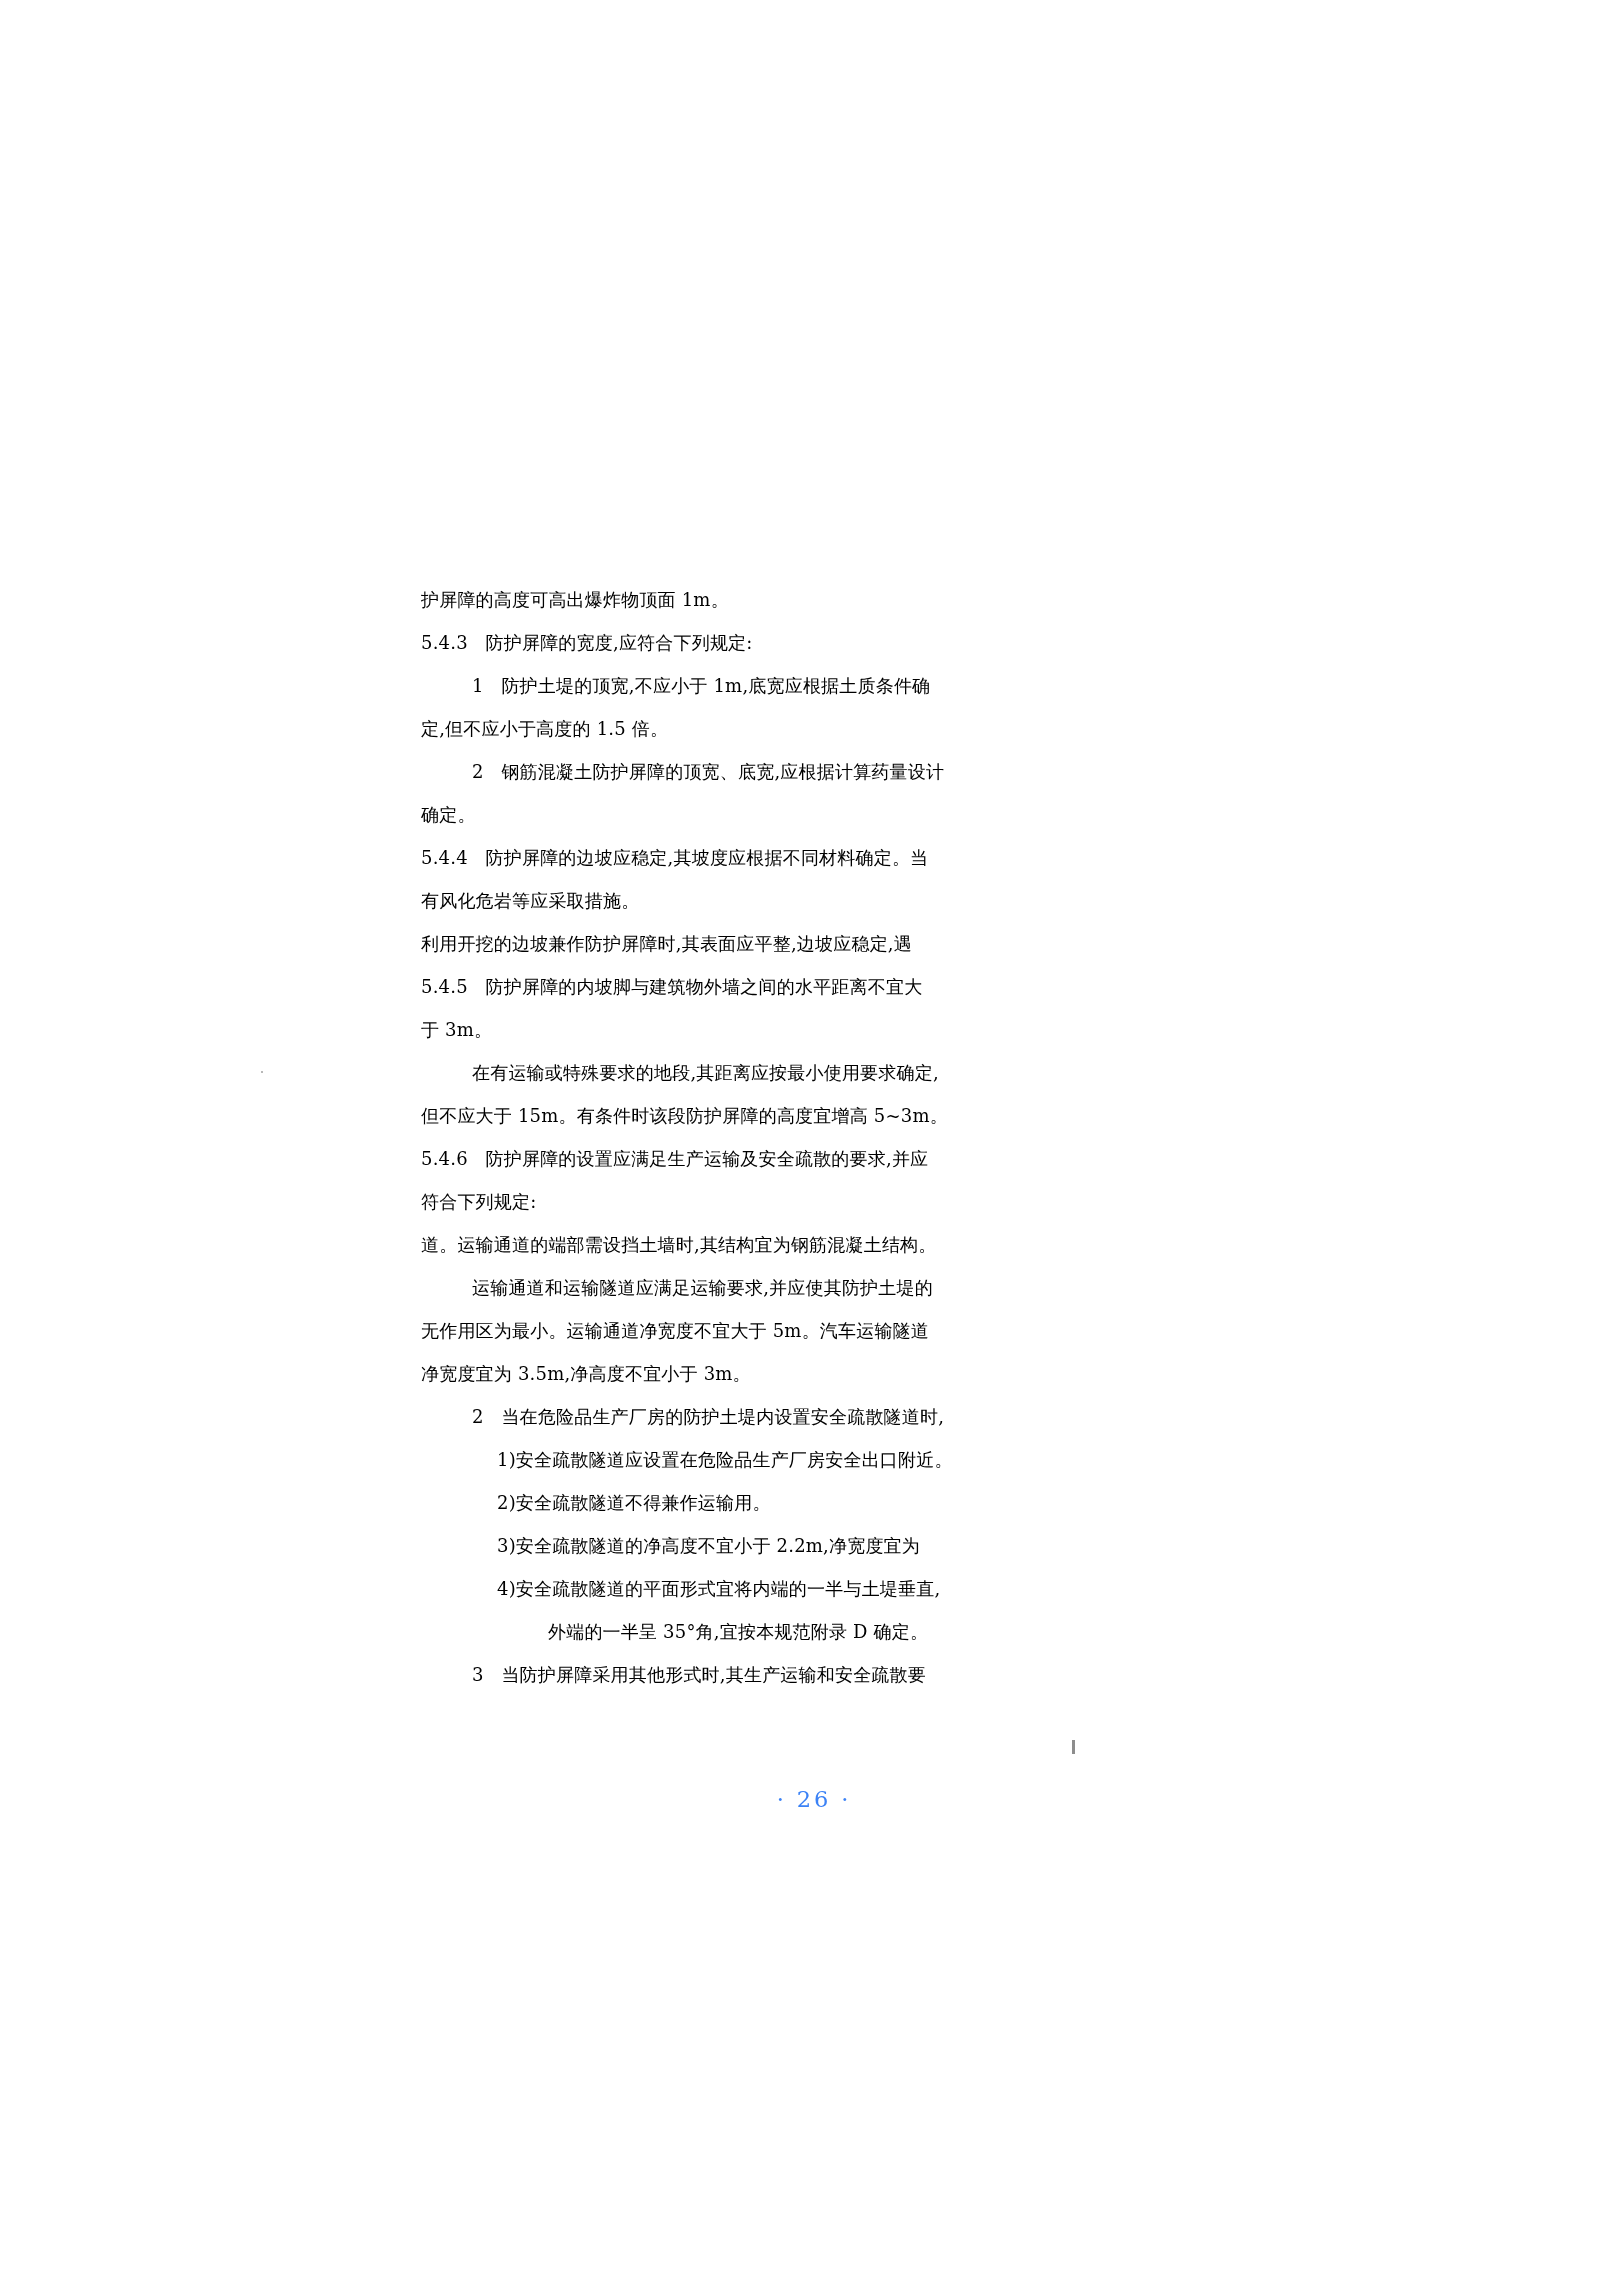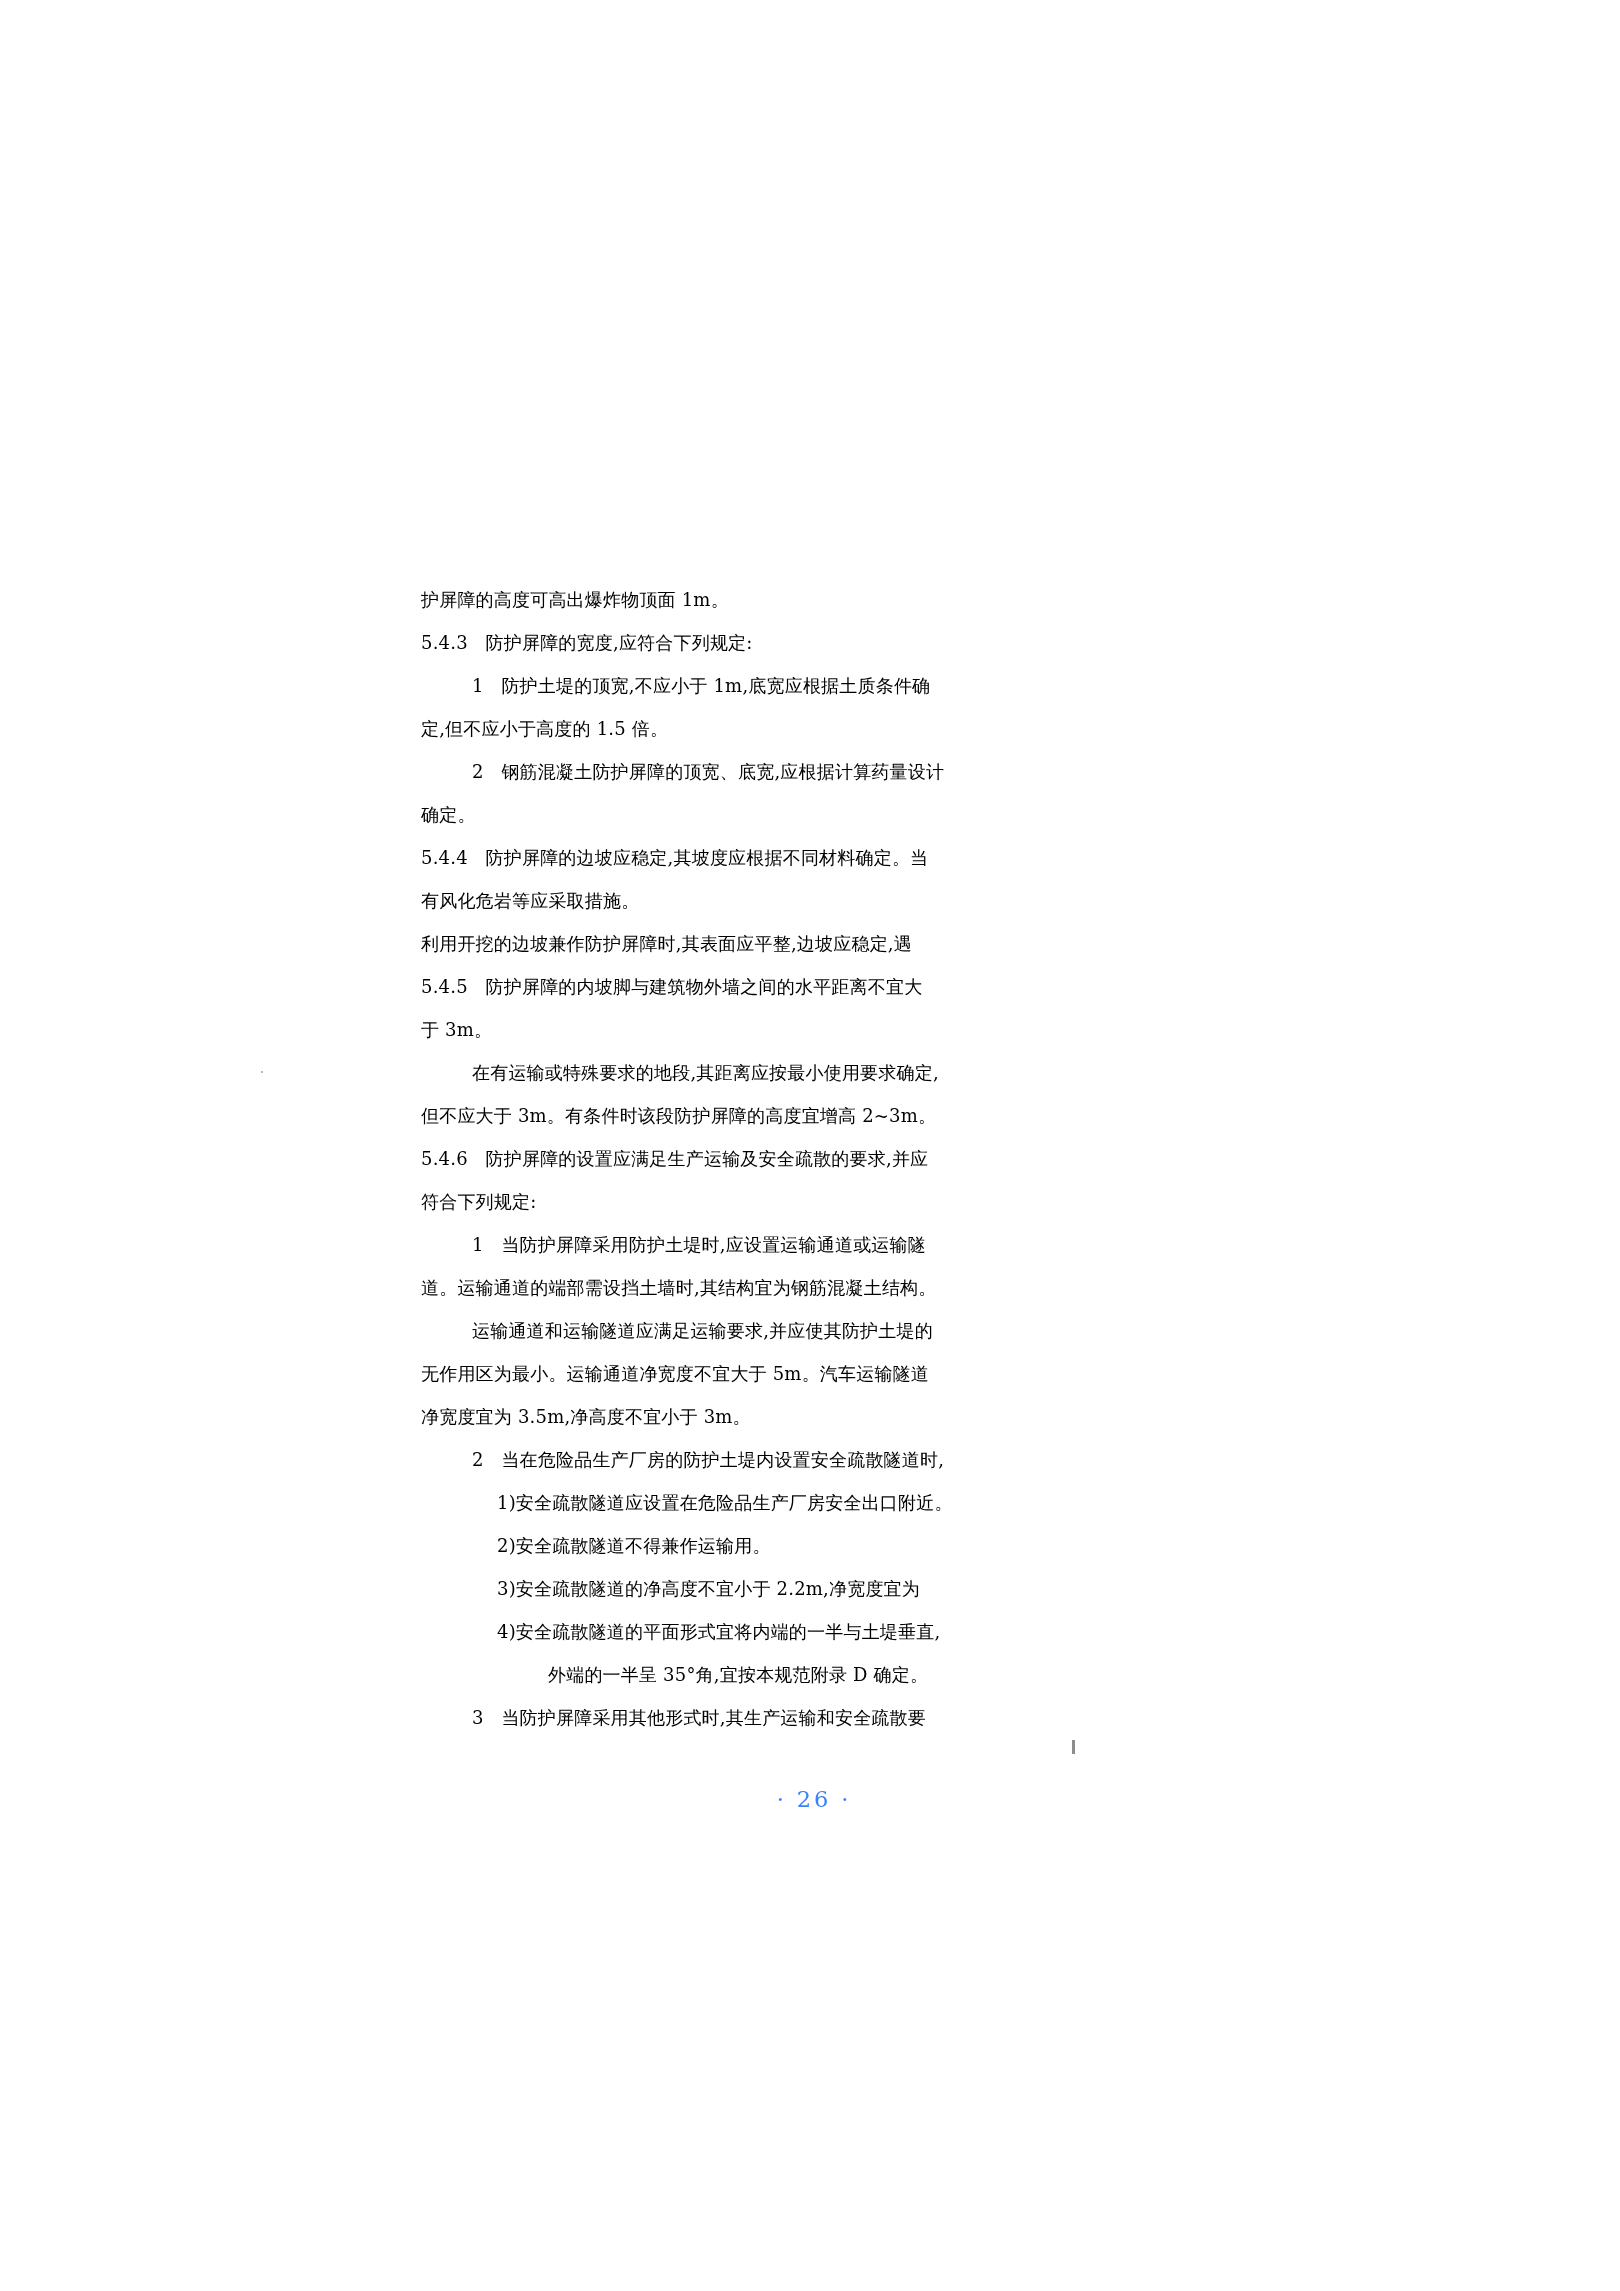--- a/index.html
+++ b/index.html
@@ -74,24 +74,23 @@
       <div class="line indent2 bold">1   防护土堤的顶宽,不应小于 1m,底宽应根据土质条件确</div>
       <div class="line indent1 bold">定,但不应小于高度的 1.5 倍。</div>
       <div class="line indent2 bold">2   钢筋混凝土防护屏障的顶宽、底宽,应根据计算药量设计</div>
       <div class="line indent1 bold">确定。</div>
       <div class="line indent1">5.4.4   防护屏障的边坡应稳定,其坡度应根据不同材料确定。当</div>
       <div class="line indent1">有风化危岩等应采取措施。</div>
       <div class="line indent1">利用开挖的边坡兼作防护屏障时,其表面应平整,边坡应稳定,遇</div>
       <div class="line indent1">5.4.5   防护屏障的内坡脚与建筑物外墙之间的水平距离不宜大</div>
       <div class="line indent1">于 3m。</div>
       <div class="line indent2">在有运输或特殊要求的地段,其距离应按最小使用要求确定,</div>
-      <div class="line indent1">但不应大于 3m。有条件时该段防护屏障的高度宜增高 2~3m。</div>
+      <div class="line indent1">但不应大于 15m。有条件时该段防护屏障的高度宜增高 5~3m。</div>
       <div class="line indent1">5.4.6   防护屏障的设置应满足生产运输及安全疏散的要求,并应</div>
       <div class="line indent1">符合下列规定:</div>
-      <div class="line indent2">1   当防护屏障采用防护土堤时,应设置运输通道或运输隧</div>
       <div class="line indent1">道。运输通道的端部需设挡土墙时,其结构宜为钢筋混凝土结构。</div>
       <div class="line indent2">运输通道和运输隧道应满足运输要求,并应使其防护土堤的</div>
       <div class="line indent1">无作用区为最小。运输通道净宽度不宜大于 5m。汽车运输隧道</div>
       <div class="line indent1">净宽度宜为 3.5m,净高度不宜小于 3m。</div>
       <div class="line indent2">2   当在危险品生产厂房的防护土堤内设置安全疏散隧道时,</div>
       <div class="line indent3">1)安全疏散隧道应设置在危险品生产厂房安全出口附近。</div>
       <div class="line indent3">2)安全疏散隧道不得兼作运输用。</div>
       <div class="line indent3">3)安全疏散隧道的净高度不宜小于 2.2m,净宽度宜为</div>
       <div class="line indent3">4)安全疏散隧道的平面形式宜将内端的一半与土堤垂直,</div>
       <div class="line indent4">外端的一半呈 35°角,宜按本规范附录 D 确定。</div>

